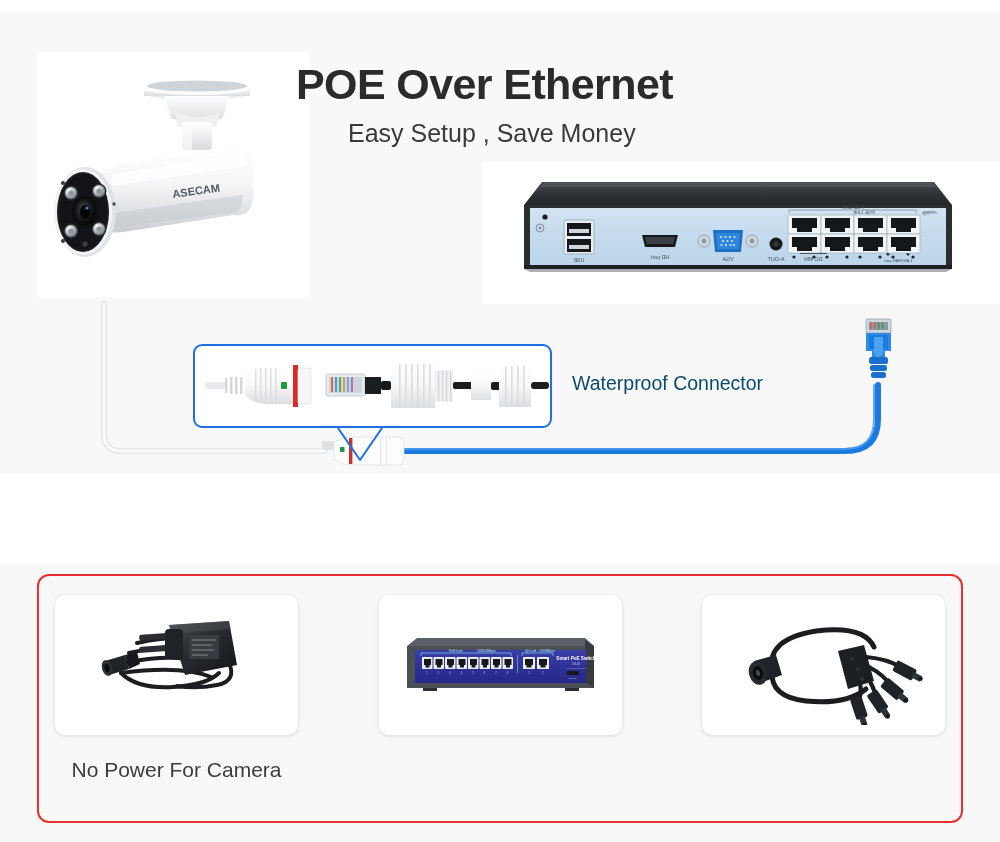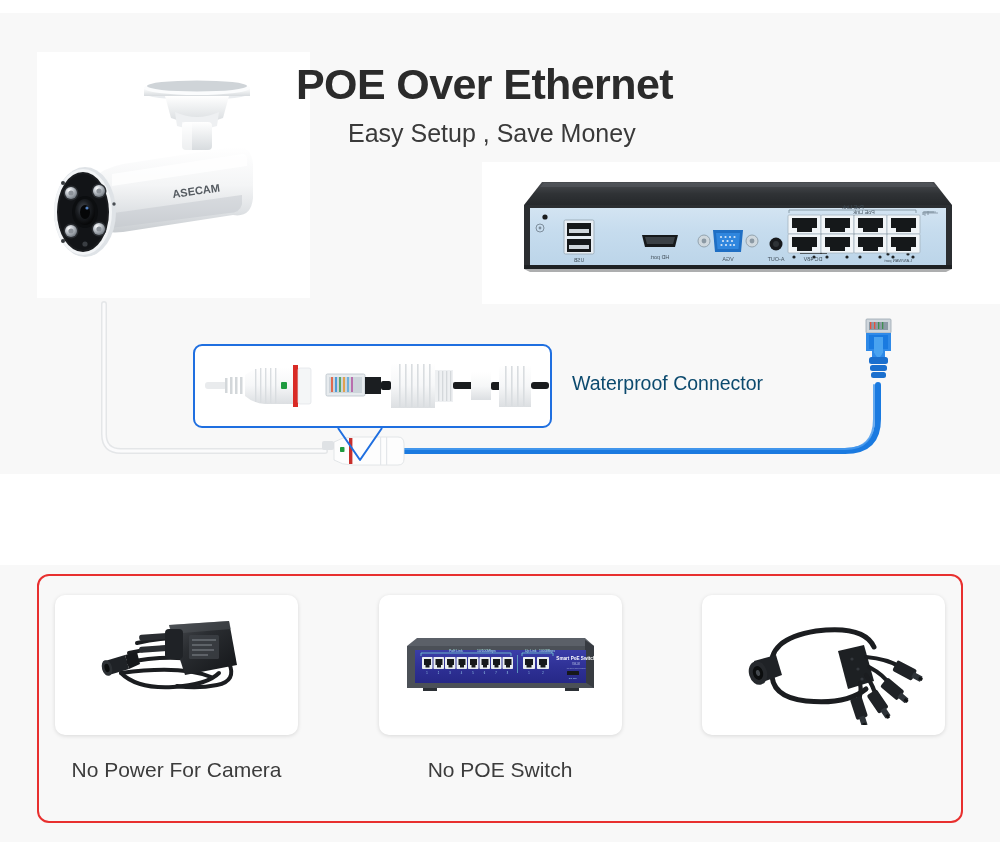--- a/index.html
+++ b/index.html
@@ -684,21 +684,20 @@
             <text x="183" y="50" font-size="4.6" font-weight="bold" fill="#ffffff" text-anchor="middle" font-family="Liberation Sans, sans-serif">Smart PoE Switch</text>
             <text x="183" y="54.5" font-size="2.6" fill="#b9c4e8" text-anchor="middle" font-family="Liberation Sans, sans-serif">SW-08</text>
             <text x="183" y="58.5" font-size="2.4" fill="#9aa6d4" text-anchor="middle" font-family="Liberation Sans, sans-serif">10/100/1000Mbps</text>
             <rect x="174" y="61" width="12" height="4" rx="0.6" fill="#16181b"></rect>
             <text x="180" y="69" font-size="2.4" fill="#9fd6f0" text-anchor="middle" font-family="Liberation Sans, sans-serif">DC 52V</text>
 
             <rect x="30" y="78" width="14" height="3" fill="#2c3036"></rect>
             <rect x="172" y="78" width="14" height="3" fill="#2c3036"></rect>
           </svg>
         </div>
-        <div class="card-label">No POE Switch</div>
       </div>
 
       <div class="card">
         <div class="card-img">
           <svg width="200" height="120" viewBox="0 0 200 120">
 
             <path d="M48 66 Q42 34 92 26 Q140 20 150 42" fill="none" stroke="#1b1d20" stroke-width="5" stroke-linecap="round"></path>
             <path d="M48 66 Q46 92 82 96 Q122 100 142 84" fill="none" stroke="#1b1d20" stroke-width="5" stroke-linecap="round"></path>
 
             <g>

